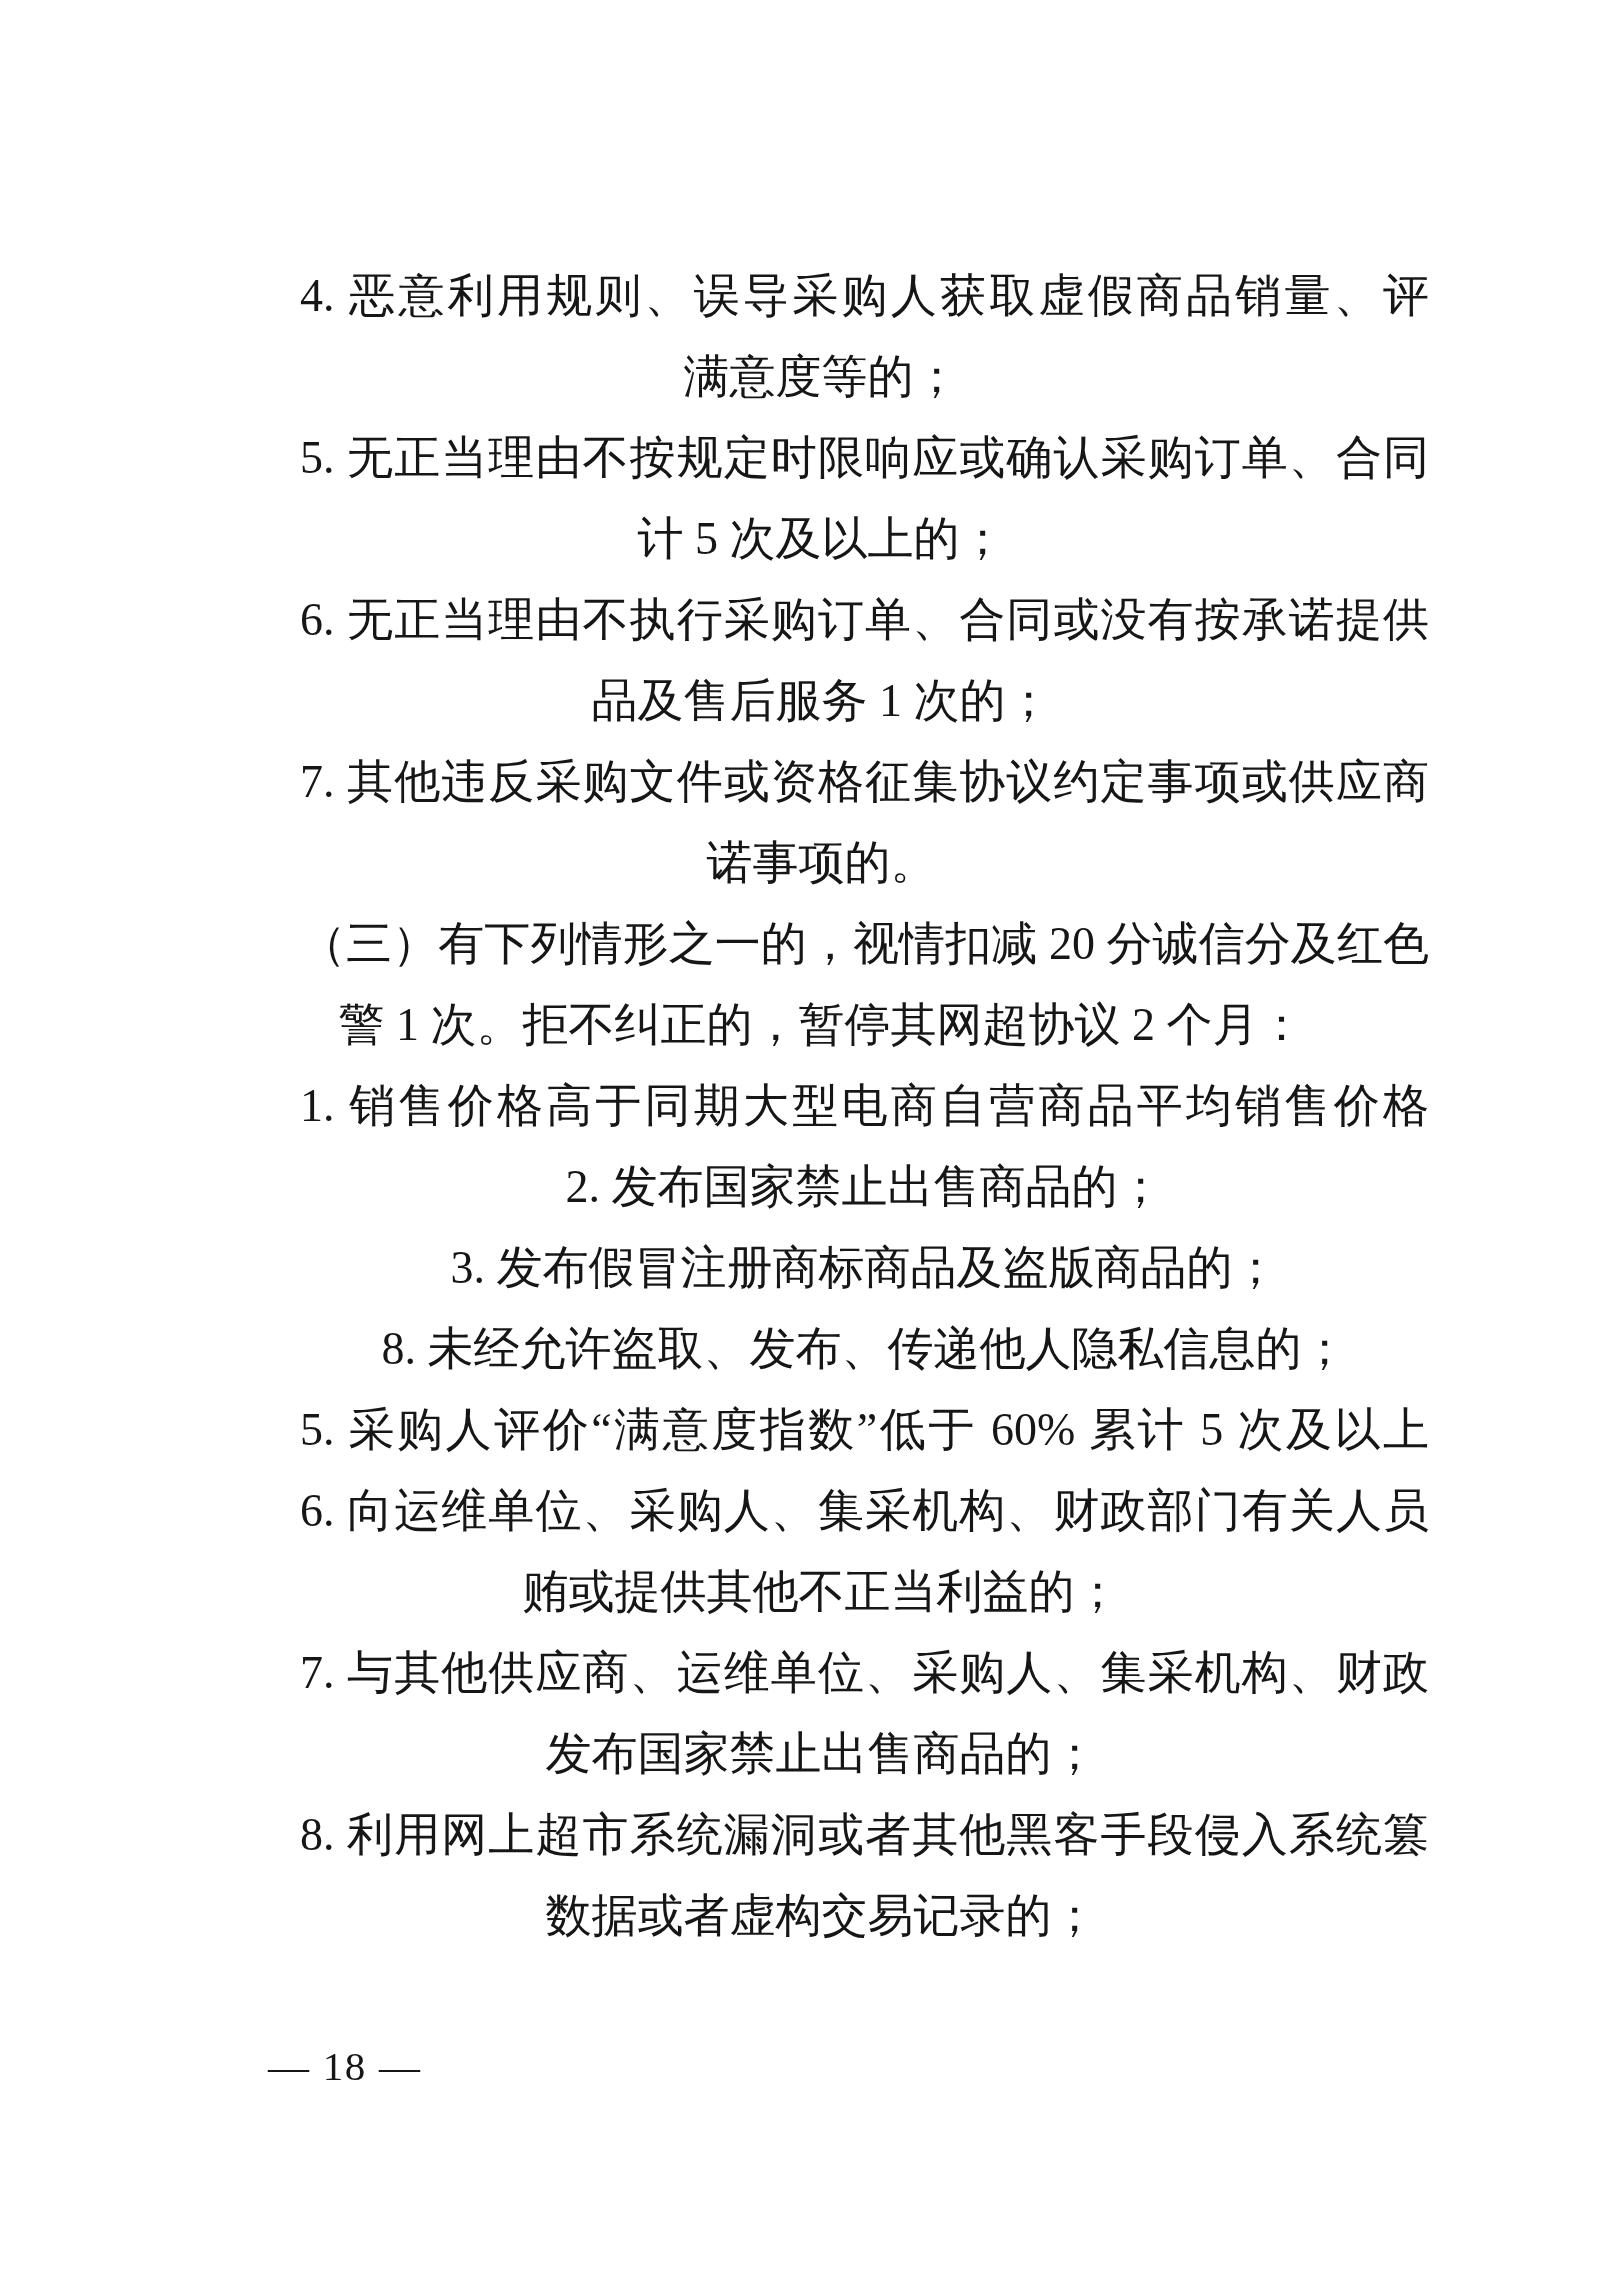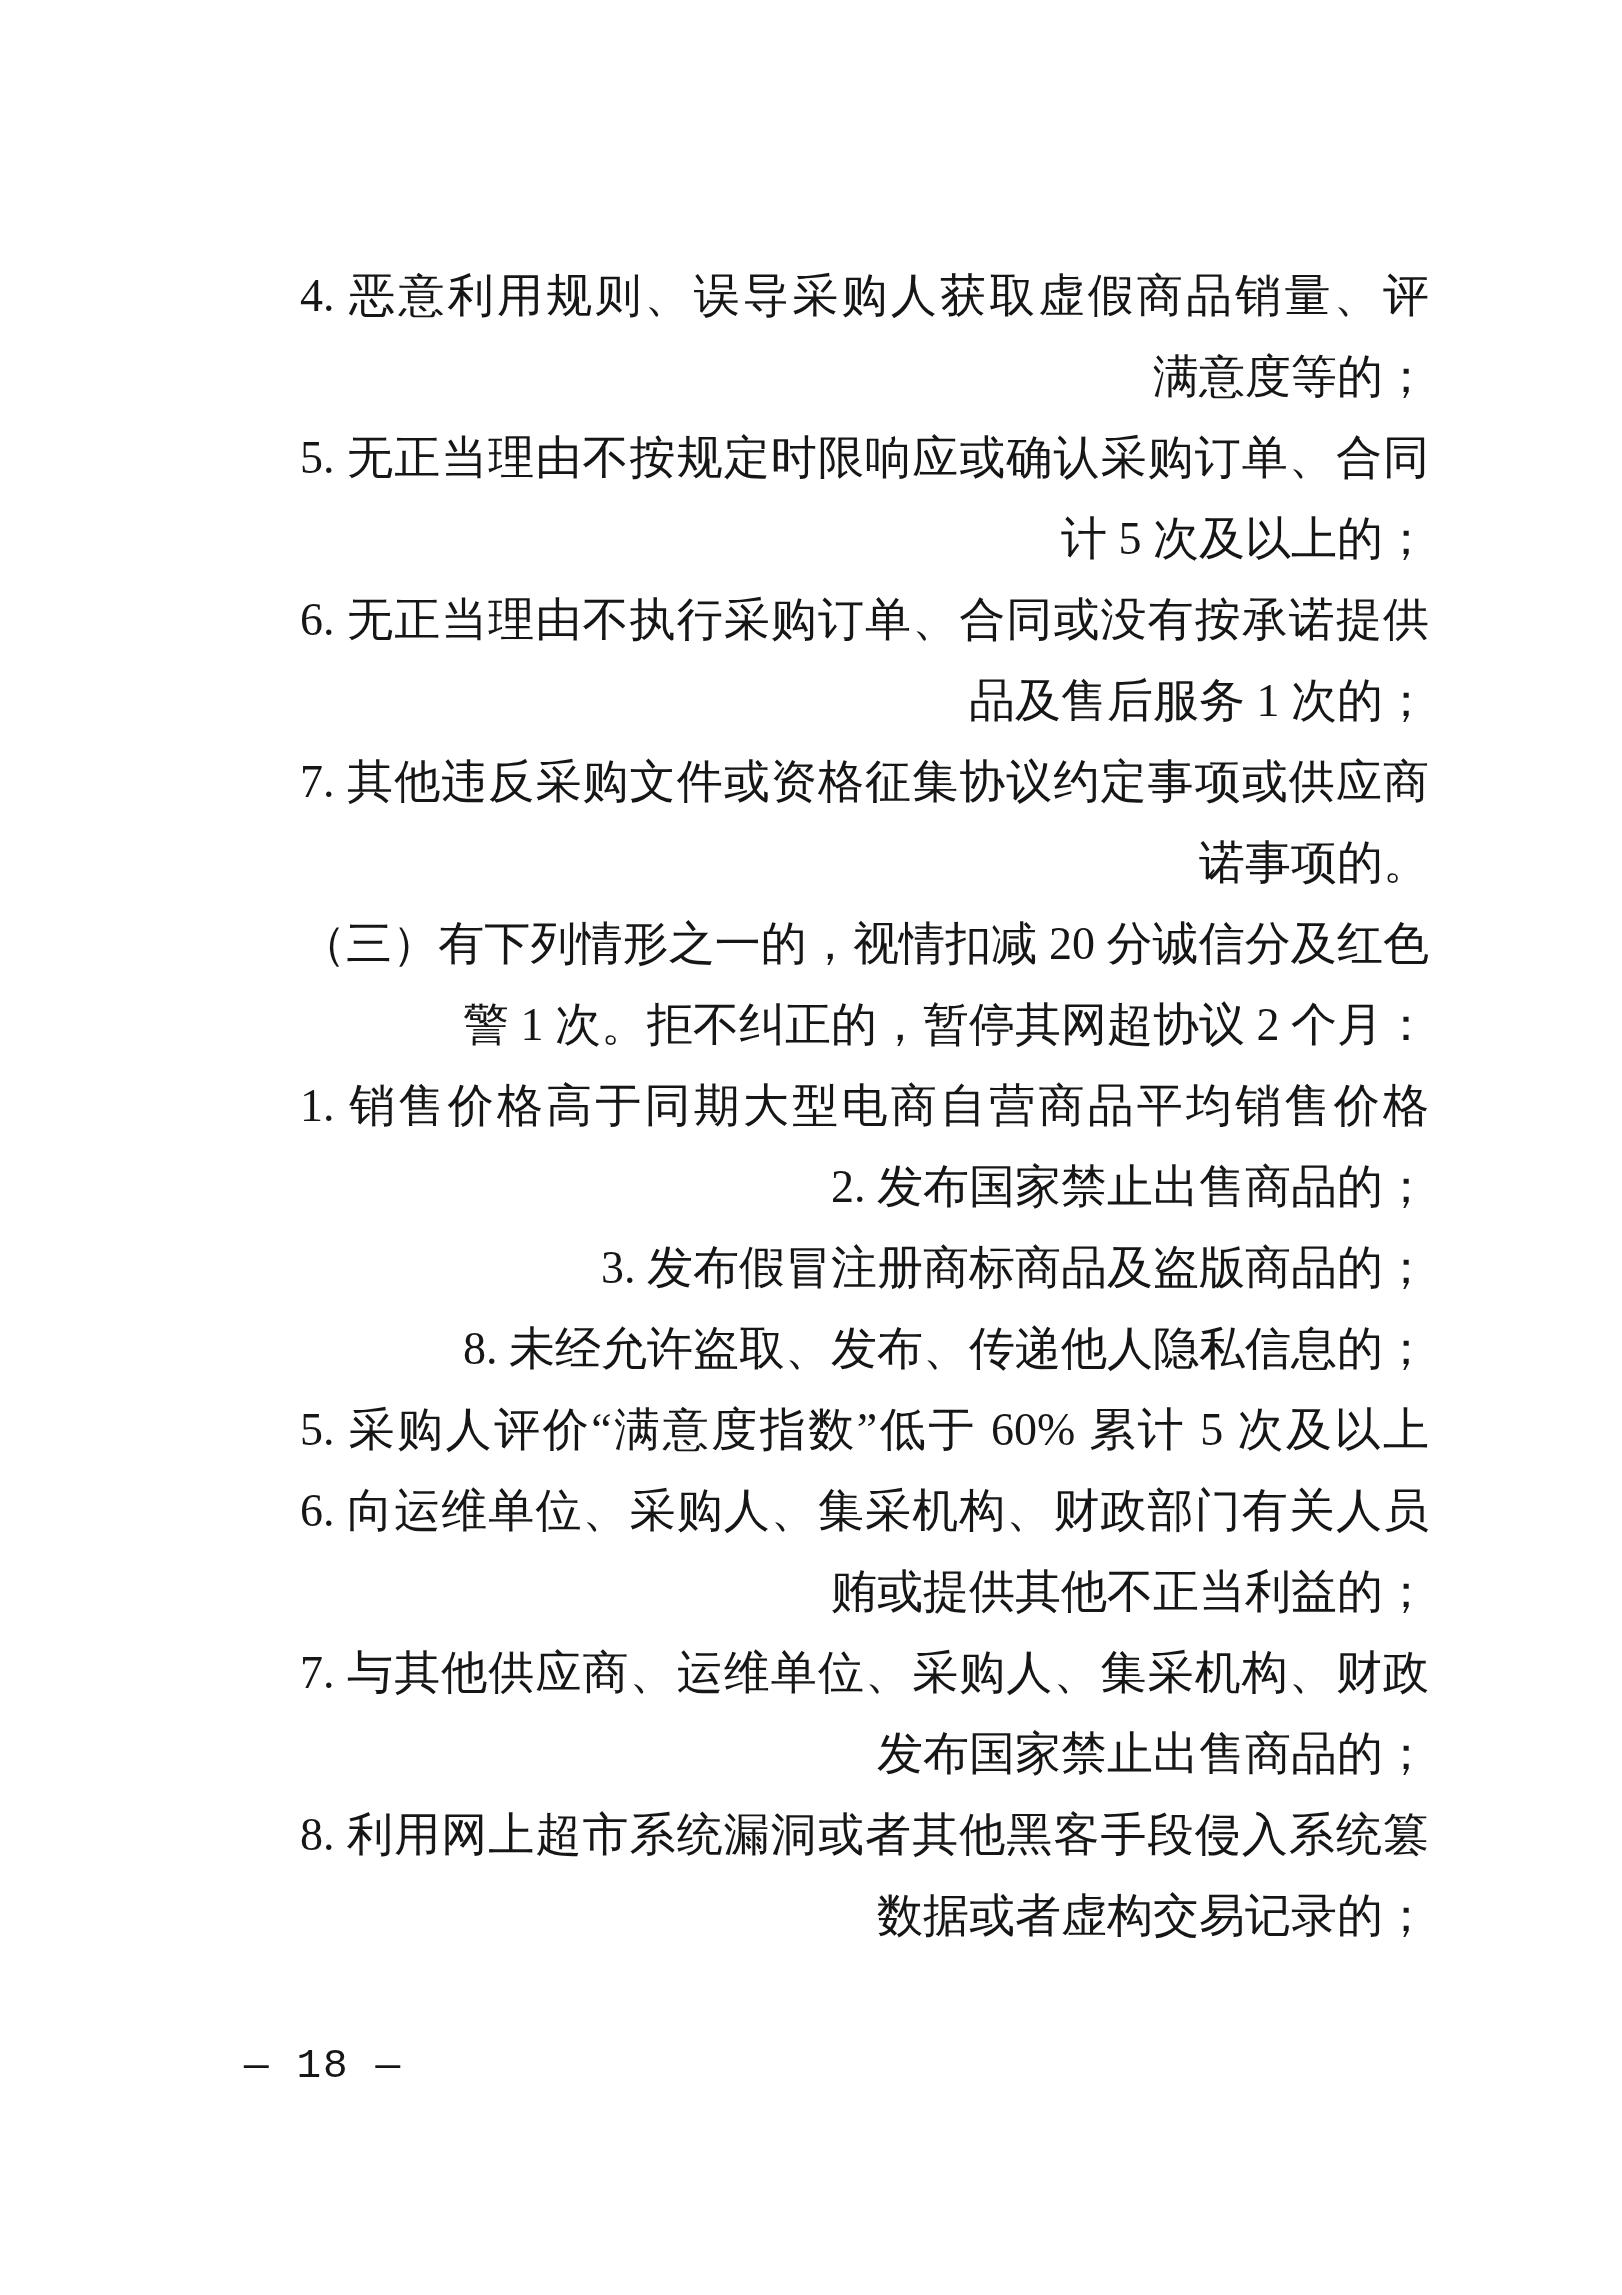--- a/index.html
+++ b/index.html
@@ -22,38 +22,37 @@
     left: 214px;
     top: 255px;
     width: 1215px;
     font-size: 46px;
     line-height: 81px;
     letter-spacing: 0;
   }
   .ln {
     height: 81px;
     overflow: hidden;
-    text-align: right;
+    text-align: center;
   }
   
   .ind { text-indent: 86px; }
   
   .jf {
     text-align: justify;
     text-align-last: justify;
   }
   .footer {
     position: absolute;
-    left: 244px;
+    left: 268px;
     top: 2044px;
     font-size: 41px;
     line-height: 44px;
     letter-spacing: 1.7px;
     color: #161616;
-    font-family: Liberation Mono, monospace;
   }
 </style>
 </head>
 <body>
 
 <div class="page">
 
   <div class="doc">
     <div class="ln ind jf">4. 恶意利用规则、误导采购人获取虚假商品销量、评价、</div>
     <div class="ln">满意度等的；</div>

